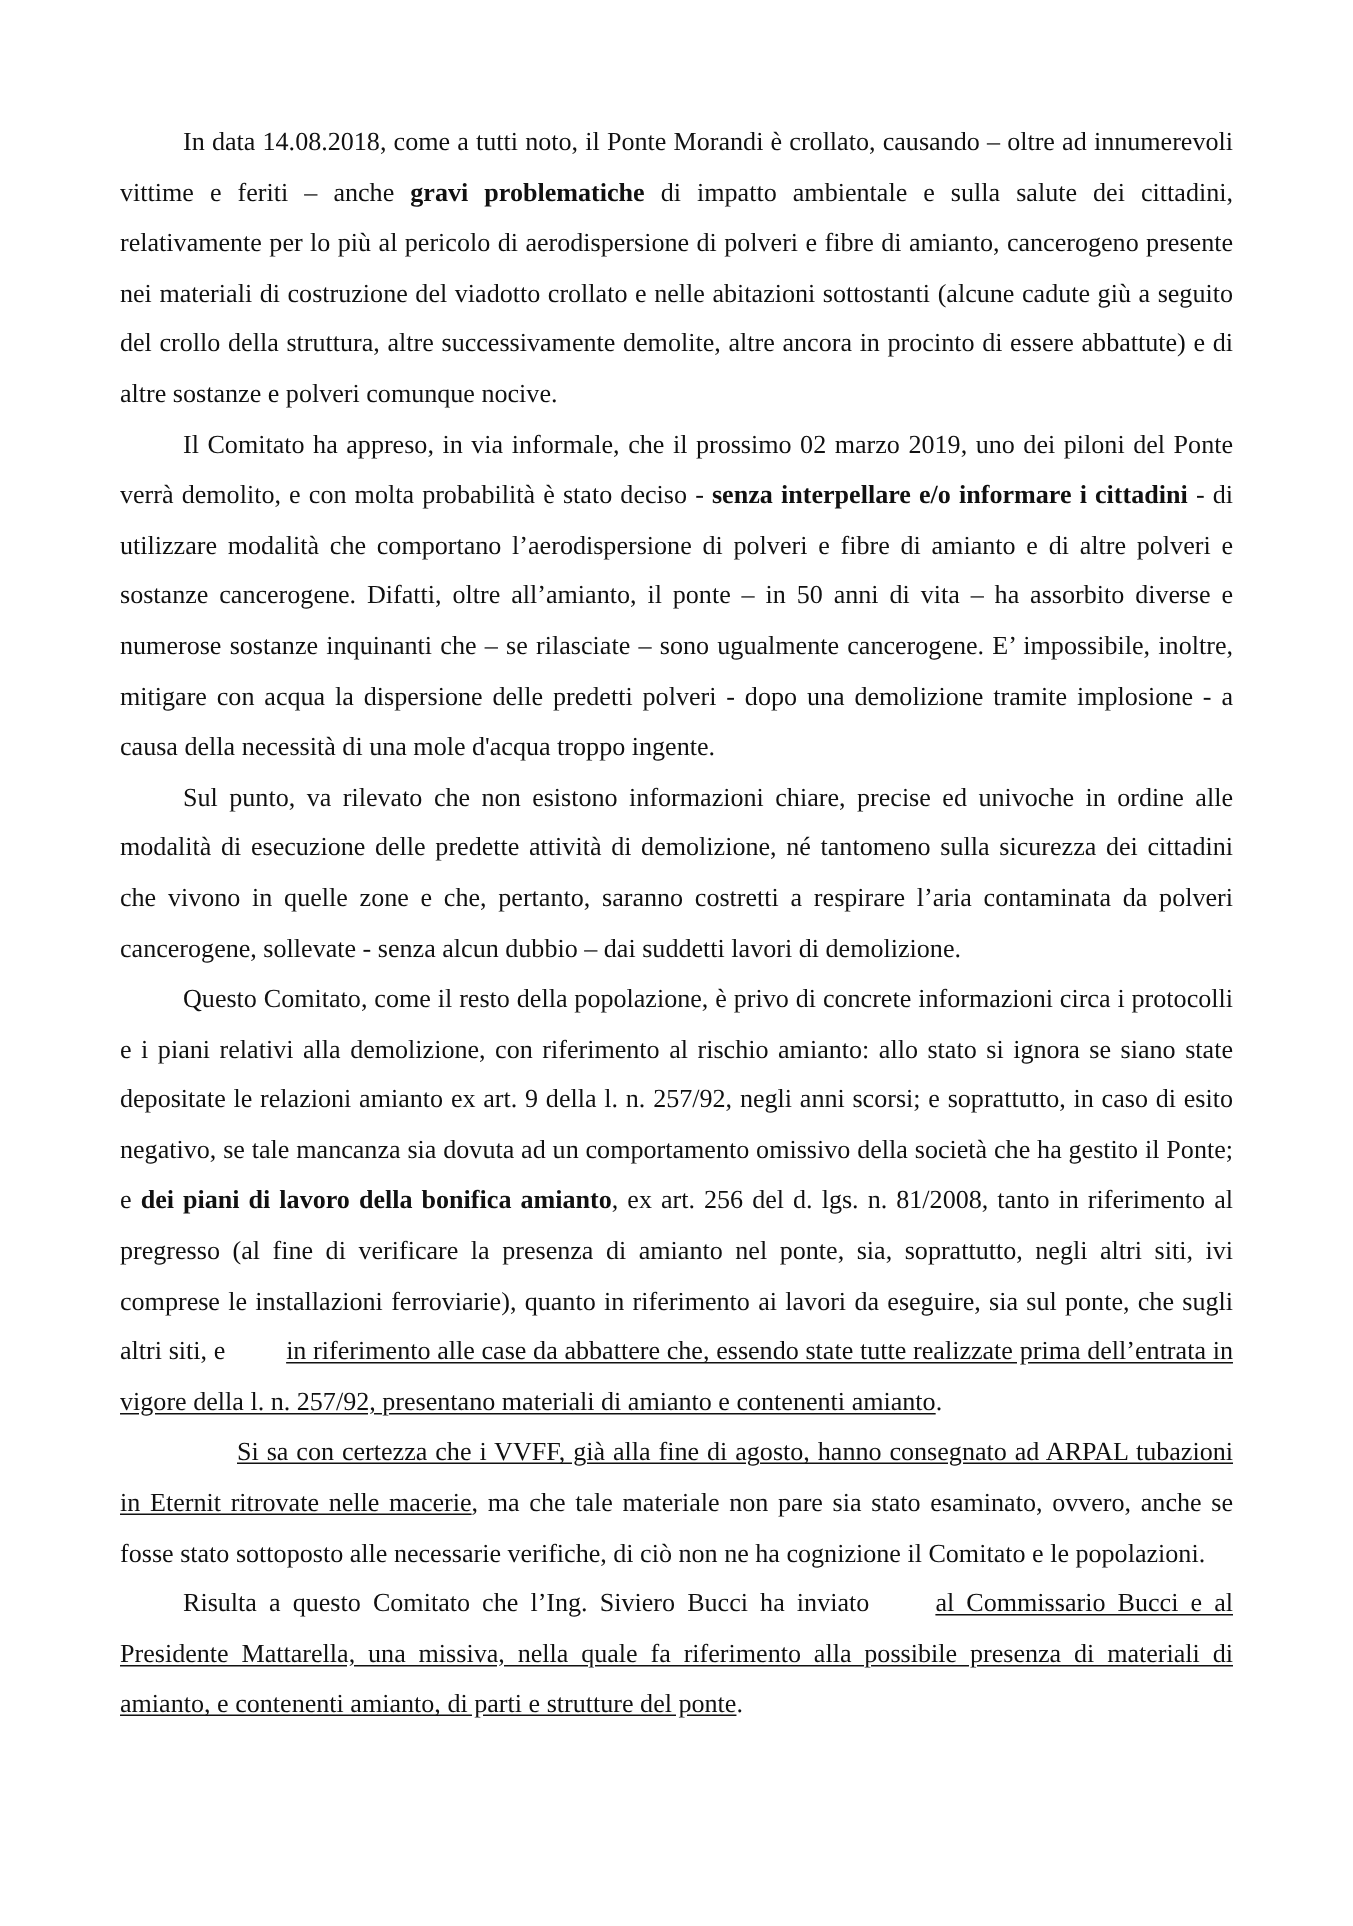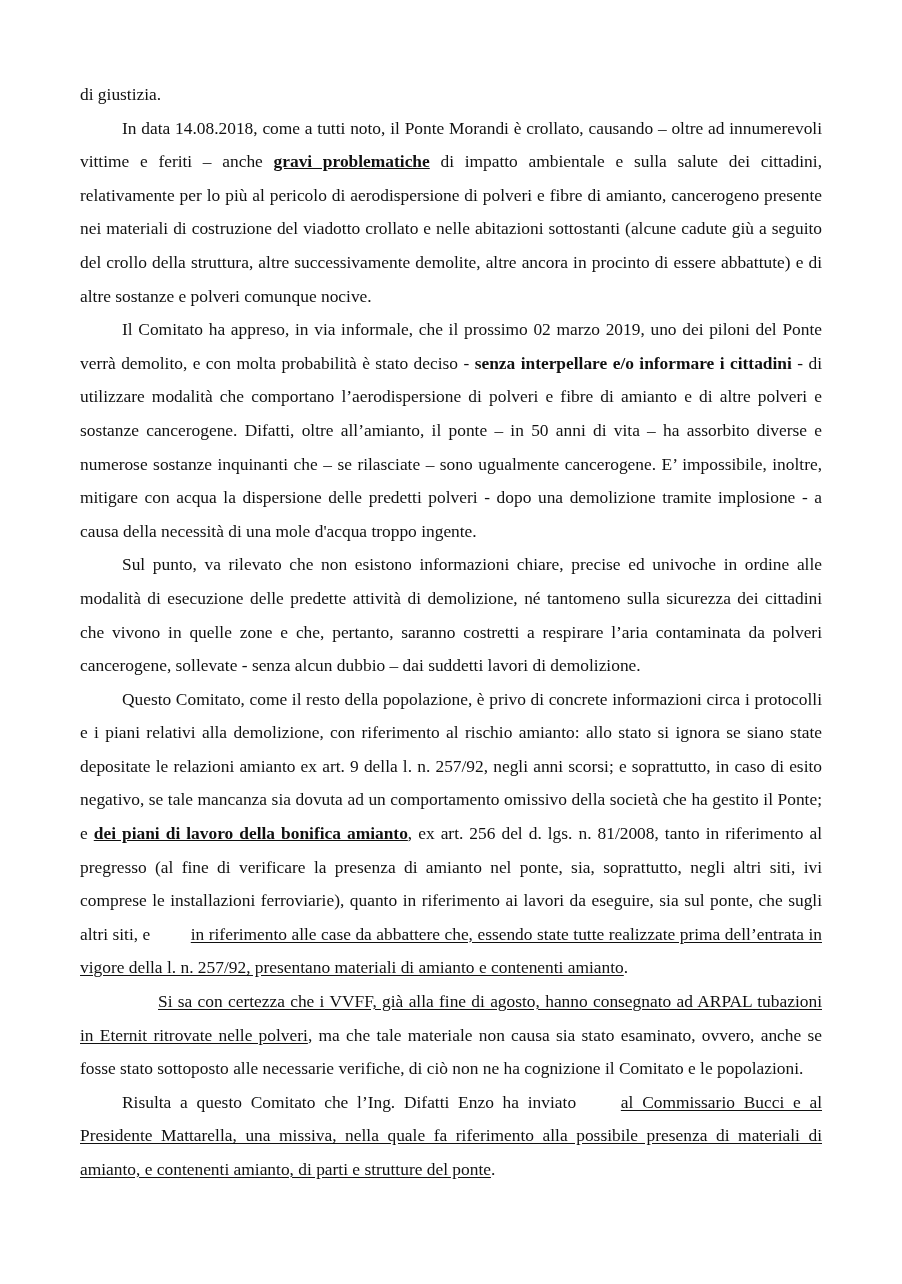--- a/index.html
+++ b/index.html
@@ -29,38 +29,36 @@
     color: #111111;
   }
   p {
     margin: 0 0 0 0;
   }
   p.indent {
     text-indent: 42px;
   }
   b, strong {
     font-weight: bold;
-    text-decoration: underline;
   }
   u, .u {
     text-decoration: underline;
     text-underline-offset: 2px;
     margin-left: 36px;
   }
   .bu {
     font-weight: bold;
     text-underline-offset: 2px;
   }
 </style>
 </head>
 <body>
 
 <div class="page">
   <div class="doc-body">
-      <p><span>di giustizia.</span></p>
       <p class="indent"><span>In data 14.08.2018, come a tutti noto, il Ponte Morandi è crollato, causando – oltre ad innumerevoli vittime e feriti – anche </span><b>gravi problematiche</b><span> di impatto ambientale e sulla salute dei cittadini, relativamente per lo più al pericolo di aerodispersione di polveri e fibre di amianto, cancerogeno presente nei materiali di costruzione del viadotto crollato e nelle abitazioni sottostanti (alcune cadute giù a seguito del crollo della struttura, altre successivamente demolite, altre ancora in procinto di essere abbattute) e di altre sostanze e polveri comunque nocive.</span></p>
       <p class="indent"><span>Il Comitato ha appreso, in via informale, che il prossimo 02 marzo 2019, uno dei piloni del Ponte verrà demolito, e con molta probabilità è stato deciso - </span><span class="bu">senza interpellare e/o informare i cittadini</span><span> - di utilizzare modalità che comportano l’aerodispersione di polveri e fibre di amianto e di altre polveri e sostanze cancerogene. Difatti, oltre all’amianto, il ponte – in 50 anni di vita – ha assorbito diverse e numerose sostanze inquinanti che – se rilasciate – sono ugualmente cancerogene. E’ impossibile, inoltre, mitigare con acqua la dispersione delle predetti polveri - dopo una demolizione tramite implosione - a causa della necessità di una mole d'acqua troppo ingente.</span></p>
       <p class="indent"><span>Sul punto, va rilevato che non esistono informazioni chiare, precise ed univoche in ordine alle modalità di esecuzione delle predette attività di demolizione, né tantomeno sulla sicurezza dei cittadini che vivono in quelle zone e che, pertanto, saranno costretti a respirare l’aria contaminata da polveri cancerogene, sollevate - senza alcun dubbio – dai suddetti lavori di demolizione.</span></p>
       <p class="indent"><span>Questo Comitato, come il resto della popolazione, è privo di concrete informazioni circa i protocolli e i piani relativi alla demolizione, con riferimento al rischio amianto: allo stato si ignora se siano state depositate le relazioni amianto ex art. 9 della l. n. 257/92,  negli anni scorsi; e soprattutto, in caso di esito negativo, se tale mancanza sia dovuta ad un comportamento omissivo della società che ha gestito il Ponte; e </span><b>dei piani di lavoro della bonifica amianto</b><span>, ex art. 256 del d. lgs. n. 81/2008, tanto in riferimento al pregresso (al fine di verificare la presenza di amianto nel ponte, sia, soprattutto, negli altri siti, ivi comprese le installazioni ferroviarie), quanto in riferimento ai lavori da eseguire, sia sul ponte, che sugli altri siti, e </span><u>in riferimento alle case da abbattere che, essendo state tutte realizzate prima dell’entrata in vigore della l. n. 257/92, presentano materiali di amianto e contenenti amianto</u><span>.</span></p>
-      <p class="indent"><u>Si sa con certezza che i VVFF, già alla fine di agosto, hanno consegnato ad ARPAL tubazioni in Eternit ritrovate nelle polveri</u><span>, ma che tale materiale non causa sia stato esaminato, ovvero, anche se fosse stato sottoposto alle necessarie verifiche, di ciò non ne ha cognizione il Comitato e le popolazioni.</span></p>
-      <p class="indent"><span>Risulta a questo Comitato che l’Ing. Difatti Enzo ha inviato </span><u>al Commissario Bucci e al Presidente Mattarella, una missiva, nella quale fa riferimento alla possibile presenza di materiali di amianto, e contenenti amianto, di parti e strutture del ponte</u><span>.</span></p>
+      <p class="indent"><u>Si sa con certezza che i VVFF, già alla fine di agosto, hanno consegnato ad ARPAL tubazioni in Eternit ritrovate nelle macerie</u><span>, ma che tale materiale non pare sia stato esaminato, ovvero, anche se fosse stato sottoposto alle necessarie verifiche, di ciò non ne ha cognizione il Comitato e le popolazioni.</span></p>
+      <p class="indent"><span>Risulta a questo Comitato che l’Ing. Siviero Bucci ha inviato </span><u>al Commissario Bucci e al Presidente Mattarella, una missiva, nella quale fa riferimento alla possibile presenza di materiali di amianto, e contenenti amianto, di parti e strutture del ponte</u><span>.</span></p>
     </div>
 </div>
 
 </body></html>

